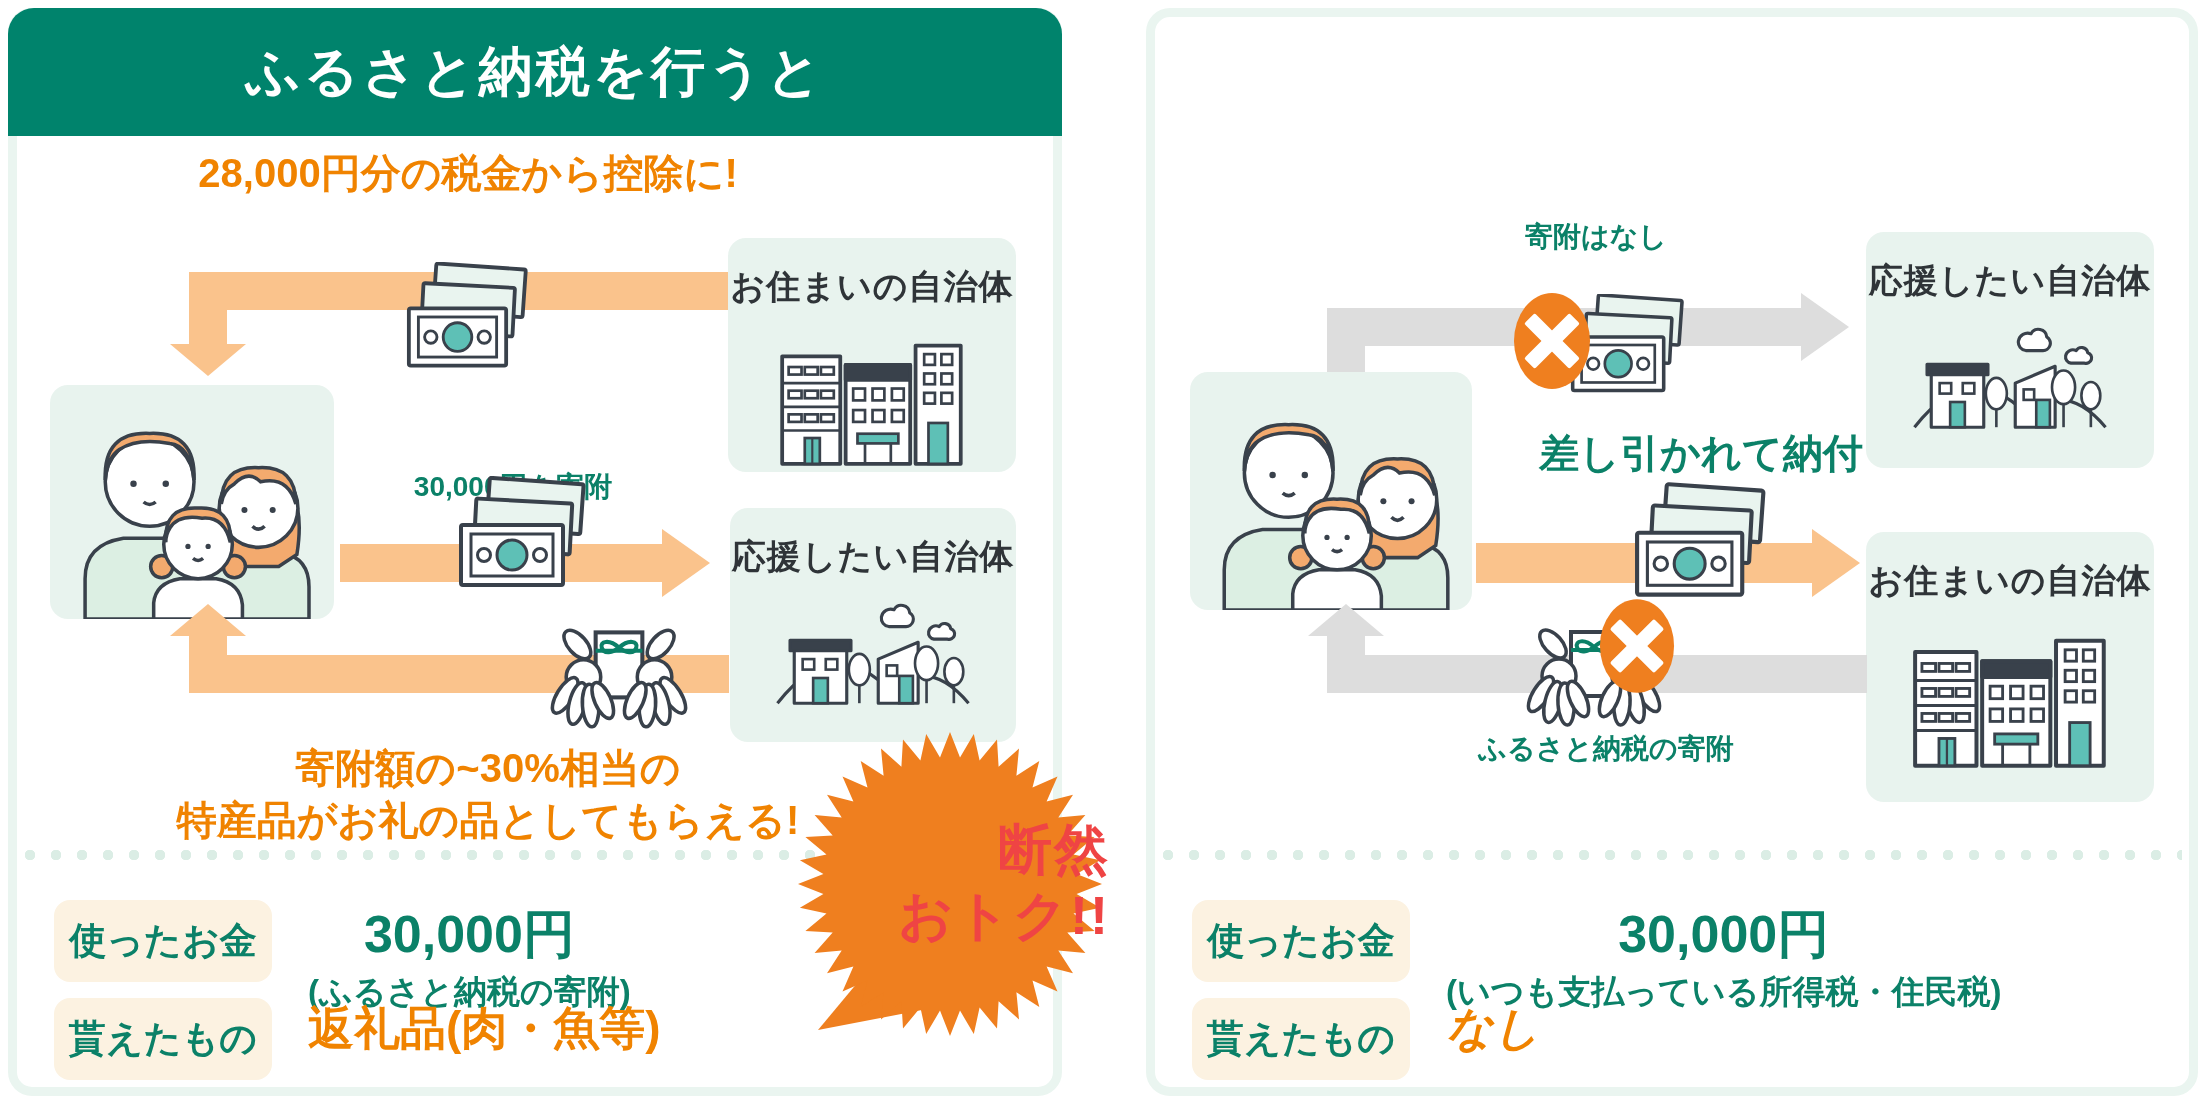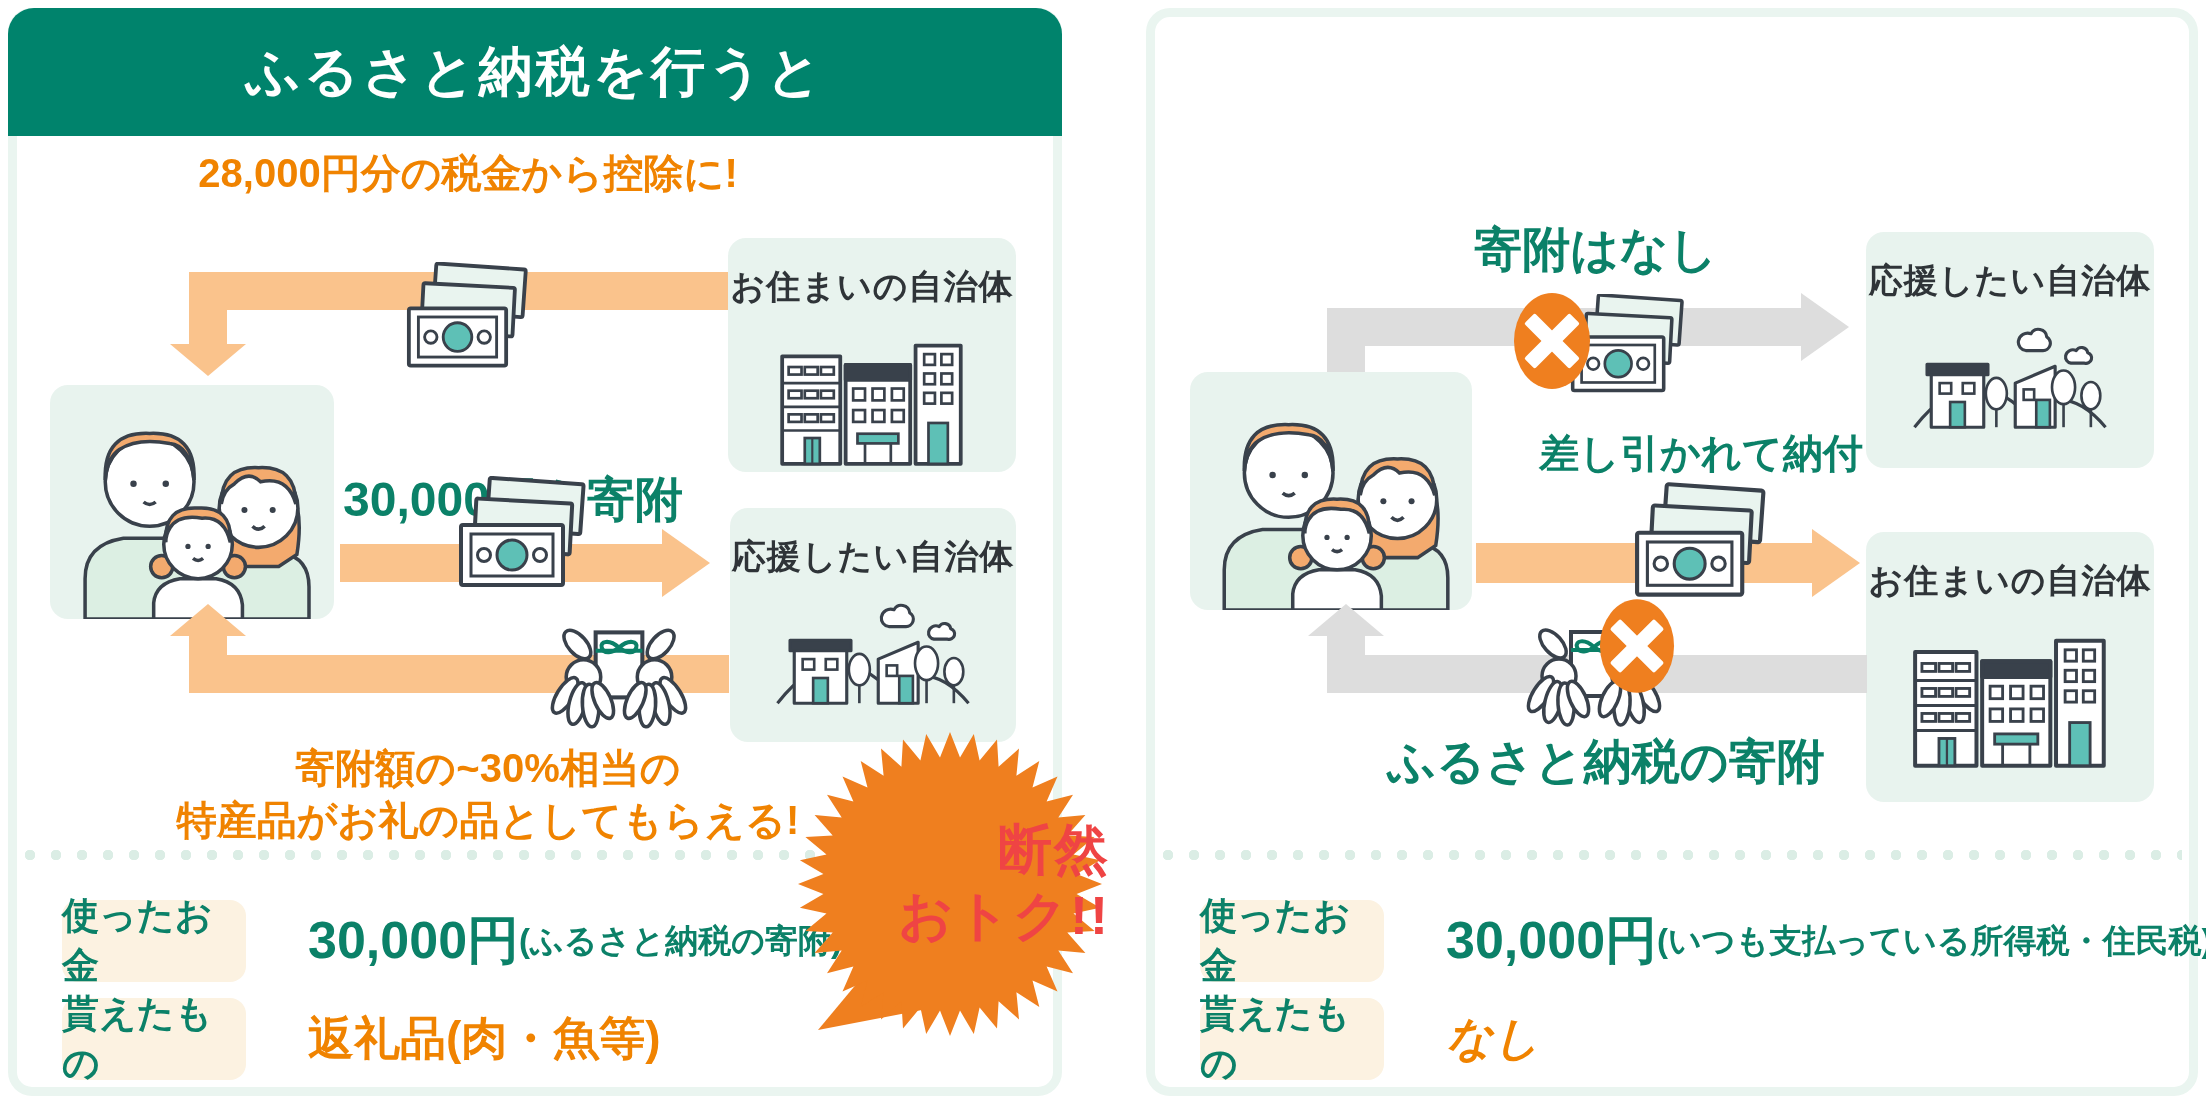--- a/index.html
+++ b/index.html
@@ -29,27 +29,27 @@
   .tri{position:absolute;width:0;height:0;}
   .tri.right{border-top:34px solid transparent;border-bottom:34px solid transparent;
              border-left:48px solid var(--arrow-orange);}
   .tri.right.gray{border-left-color:var(--arrow-gray);}
   .tri.down{border-left:38px solid transparent;border-right:38px solid transparent;
             border-top:32px solid var(--arrow-orange);}
   .tri.up{border-left:38px solid transparent;border-right:38px solid transparent;
           border-bottom:32px solid var(--arrow-orange);}
   .tri.up.gray{border-bottom-color:var(--arrow-gray);}
   .note2{position:absolute;text-align:center;font-size:40px;line-height:51px;}
-  .flow-label{position:absolute;text-align:center;font-size:48px;}
+  .flow-label{position:absolute;text-align:center;font-size:28px;}
   .txt-orange{color:var(--text-orange);}
   .txt-green{color:var(--text-green);}
-  .sum-label{position:absolute;left:54px;width:184px;height:82px;background:var(--label-cream);
+  .sum-label{position:absolute;left:46px;width:218px;height:82px;background:var(--label-cream);
              border-radius:16px;display:flex;align-items:center;justify-content:center;
              font-size:37px;color:var(--text-green);}
-  .sum-value{position:absolute;left:300px;height:82px;display:flex;align-items:center;white-space:nowrap;}
+  .sum-value{position:absolute;left:300px;height:82px;display:flex;align-items:center;white-space:nowrap;flex-direction:column;}
   .sum-amount{font-size:52px;color:var(--text-green);}
   .sum-note{font-size:33px;color:var(--text-green);}
   .sum-value.alt .sum-amount{font-size:46px;color:var(--text-orange);}
   .divider{position:absolute;height:12px;
            background-image:radial-gradient(circle at 6px 6px,var(--dot) 5px,transparent 5.5px);
            background-size:26px 12px;background-repeat:repeat-x;}
   .star-wrap{position:absolute;z-index:6;}
   .star-text{position:absolute;inset:0;display:flex;flex-direction:column;align-items:flex-end;
              justify-content:center;padding-bottom:30px;color:#ef4444;font-size:54px;line-height:66px;
              text-align:center;letter-spacing:2px;}

